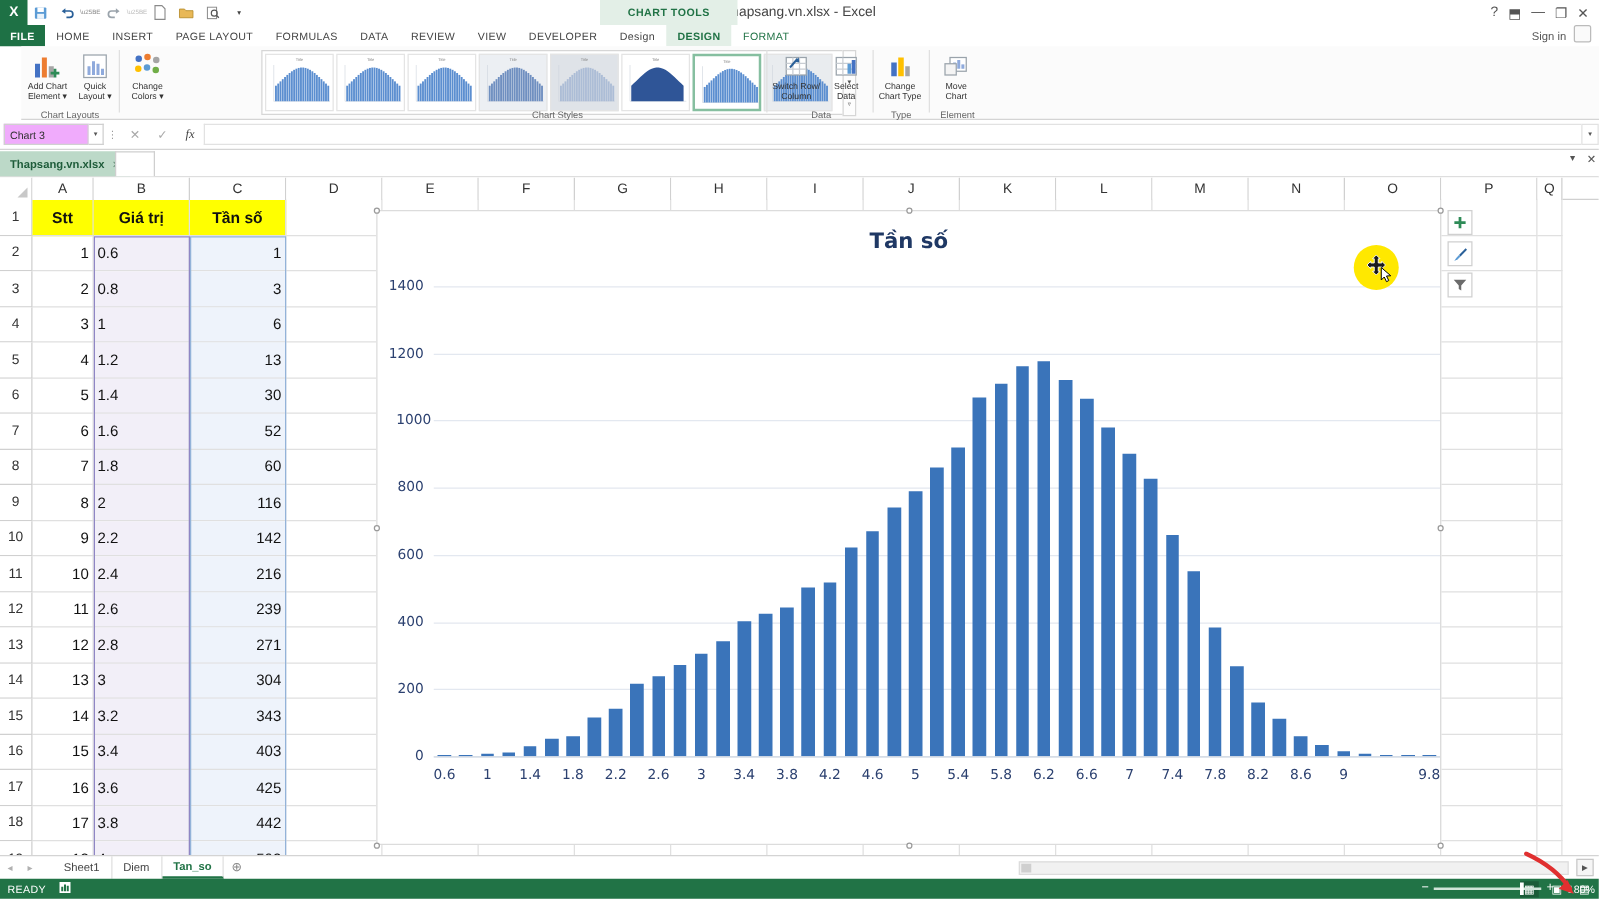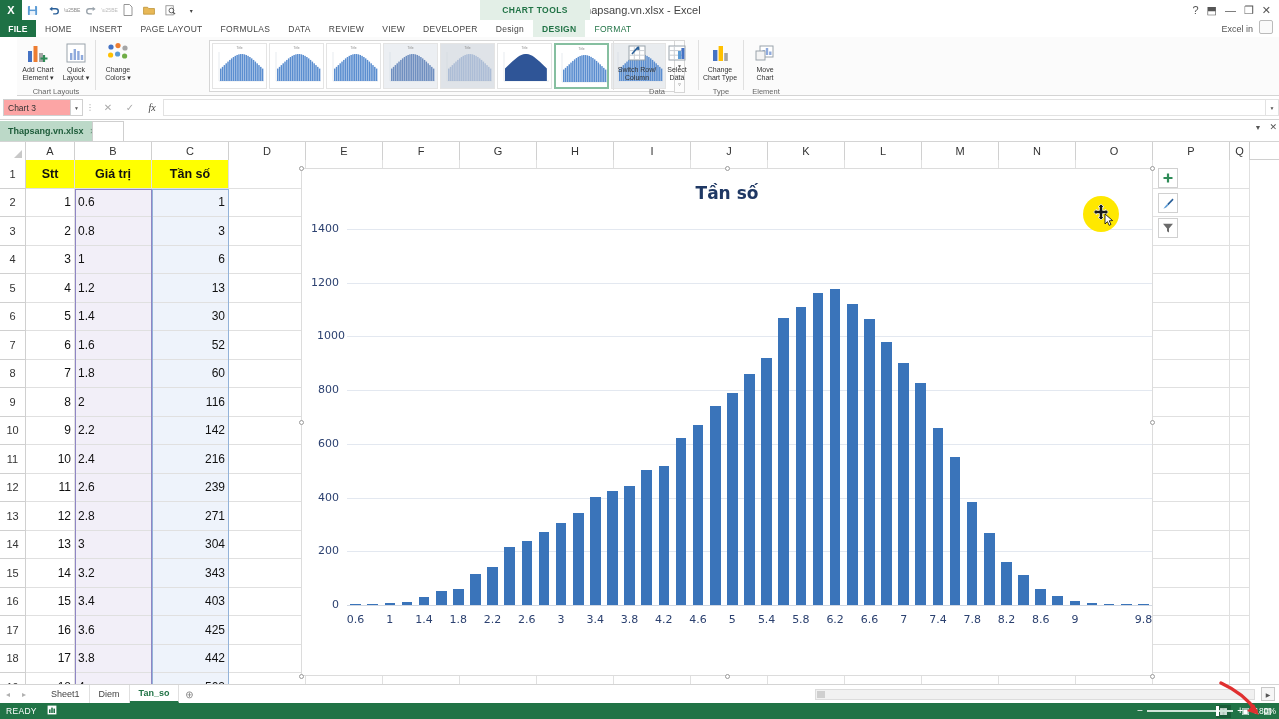--- a/index.html
+++ b/index.html
@@ -65,21 +65,21 @@
   #gallery-scroll { position:absolute; left:578px; top:3px; width:11px; height:52px;
                     display:flex; flex-direction:column; }
   .gsb { flex:1; border:1px solid #d6d6d6; background:#fdfdfd; font-size:5px;
          display:flex; align-items:center; justify-content:center; color:#555;
          margin-bottom:-1px; }
 
   
   #fbar { position:absolute; left:0; top:96px; width:1279px; height:24px;
           background:#fff; border-bottom:1px solid #d4d4d4; display:flex; align-items:center; }
   #namebox { width:68px; height:17px; margin-left:3px; border:1px solid #d0d0d0;
-             background:#fca5a5; font-size:8.5px; color:#333; display:flex;
+             background:#f0abfc; font-size:8.5px; color:#333; display:flex;
              align-items:center; padding-left:4px; }
   #namebox-arrow { width:12px; height:17px; border:1px solid #d0d0d0; border-left:none;
                    display:flex; align-items:center; justify-content:center;
                    font-size:5px; color:#555; background:#fff; }
   #fb-dots { width:14px; text-align:center; font-size:8px; color:#999; }
   .fb-ico { width:22px; height:17px; display:flex; align-items:center;
             justify-content:center; font-size:10px; color:#aaa; }
   .fb-ico.fx { font-style:italic; font-family:Liberation Serif, serif; color:#444; font-size:10px;}
   #fb-input { flex:1; height:17px; border:1px solid #e2e2e2; border-right:none;
               background:#fff; margin-right:0; font-size:9px; padding-left:4px;
@@ -254,21 +254,21 @@
   <div class="rtab">PAGE LAYOUT</div>
   <div class="rtab">FORMULAS</div>
   <div class="rtab">DATA</div>
   <div class="rtab">REVIEW</div>
   <div class="rtab">VIEW</div>
   <div class="rtab">DEVELOPER</div>
   <div class="rtab">Design</div>
   <div class="rtab ct active">DESIGN</div>
   <div class="rtab ct">FORMAT</div>
 </div>
-<div id="signin">Excel in</div>
+<div id="signin">Sign in</div>
 <div id="signin-av"></div>
 
 <div id="ribbon">
 
   <div class="rgroup" style="left:0; width:78px;">
     <div style="display:flex; padding-left:2px;">
       <div class="bigbtn">
         <div class="gl">
           <svg width="24" height="24" viewBox="0 0 24 24">
             <rect x="2" y="10" width="4" height="11" fill="#4472c4"></rect>
@@ -529,20 +529,21 @@
             <rect x="45.04" y="15.86" width="1.5" height="14.14" fill="#5b8ed0" opacity="1"></rect>
             <rect x="46.86" y="17.57" width="1.5" height="12.43" fill="#5b8ed0" opacity="1"></rect>
           </svg>
         </div>
       </div>
     <div id="gallery-scroll">
       <div class="gsb">▲</div>
       <div class="gsb">▼</div>
       <div class="gsb">▿</div>
     </div>
+    <div class="rgroup-label" style="left:113px;width:474px;">Chart Styles</div>
   </div>
   <div class="rgroup-sep" style="left:596px;"></div>
 
   <div class="rgroup" style="left:600px; width:80px;">
     <div style="display:flex;">
       <div class="bigbtn">
         <div class="gl">
           <svg width="22" height="22" viewBox="0 0 22 22">
             <rect x="3" y="4" width="16" height="14" fill="#fff" stroke="#9aa3ab"></rect>
             <line x1="3" y1="8.6" x2="19" y2="8.6" stroke="#c8cdd3"></line>

